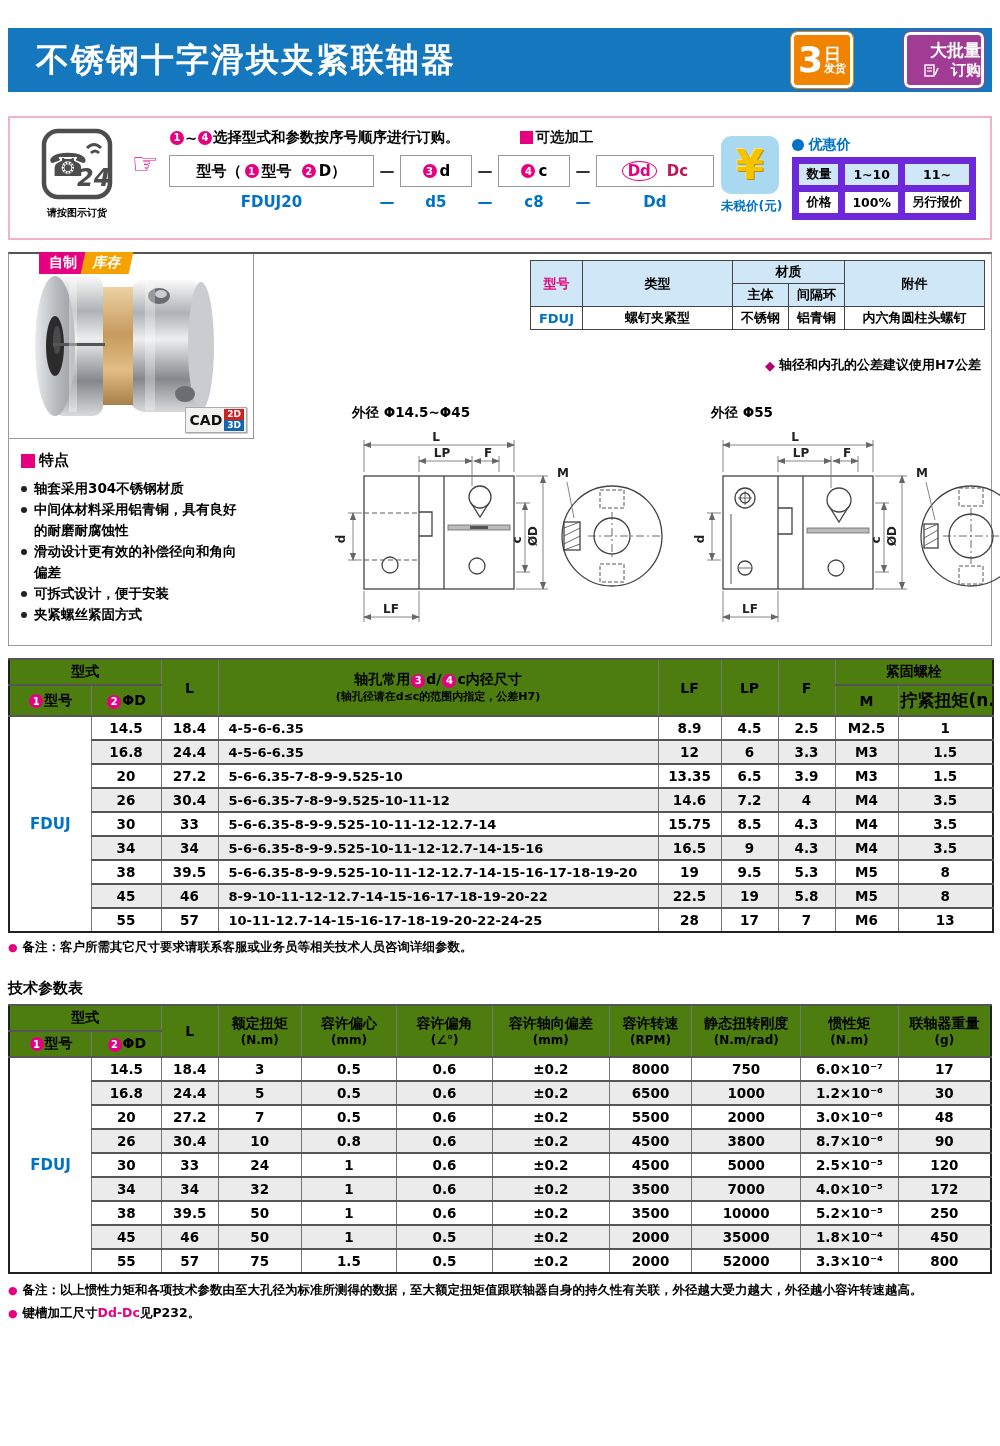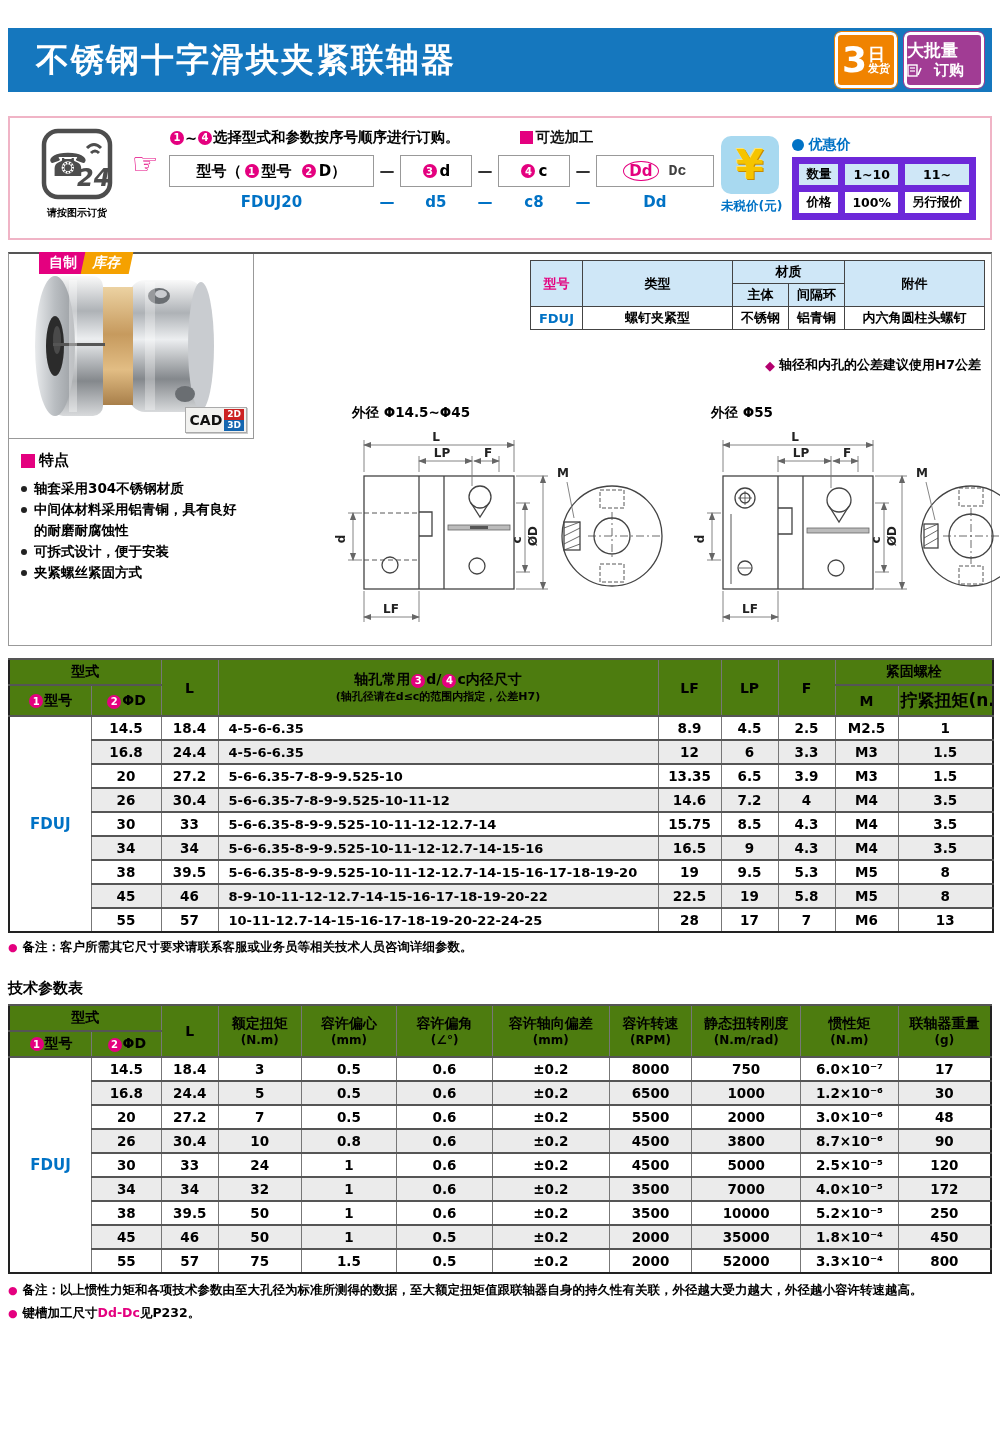--- a/index.html
+++ b/index.html
@@ -8,39 +8,39 @@
 
   
   .titlebar { background:#1577be; height:64px; display:flex; align-items:center; justify-content:space-between; padding:0 8px 0 28px; }
   .page-title { color:#fff; font-size:33px; font-weight:bold; letter-spacing:2px; }
   .badges { display:flex; gap:7px; align-items:center; }
   .badge-fast { width:62px; height:56px; background:#f08300; border:3px solid #fff; outline:1px solid #f08300; border-radius:6px; display:flex; align-items:center; justify-content:center; color:#fff; }
   .badge-fast .b3 { font-size:36px; font-weight:bold; line-height:1; }
   .badge-fast .bcol { display:flex; flex-direction:column; align-items:flex-start; margin-left:1px; }
   .badge-fast .bday { font-size:17px; font-weight:bold; line-height:1.1; }
   .badge-fast .bship { font-size:11px; font-weight:bold; line-height:1.1; }
-  .badge-bulk { width:80px; height:56px; background:#a13c94; border:3px solid #fff; outline:1px solid #a13c94; border-radius:6px; display:flex; flex-direction:column; align-items:flex-start; justify-content:center; color:#fff; }
+  .badge-bulk { width:80px; height:56px; background:#a13c94; border:3px solid #fff; outline:1px solid #a13c94; border-radius:6px; display:flex; flex-direction:column; align-items:flex-end; justify-content:center; color:#fff;margin-left:44px; }
   .badge-bulk .bl1 { font-size:17px; font-weight:bold; line-height:1.2; }
   .badge-bulk .bl2 { font-size:15px; font-weight:bold; display:flex; align-items:center; gap:12px; }
 
   
   .orderbox { margin-top:24px; border:2px solid #f0b4c6; height:124px; display:flex; padding:10px 12px; position:relative; }
   .phone-block { width:110px; text-align:center; }
   .phone-cap { font-size:10px; font-weight:bold; margin-top:2px; }
   .finger { color:#e4007f; font-size:30px; margin:18px 4px 0 0; }
   .order-main { margin-left:6px; }
   .order-line1 { display:flex; align-items:center; font-size:14.5px; font-weight:bold; }
   .mk { display:inline-flex; width:14px; height:14px; border-radius:50%; background:#e4007f; color:#fff; font-size:10px; font-weight:bold; align-items:center; justify-content:center; margin:0 1px; flex:0 0 auto; }
   .opt-label { margin-left:60px; display:flex; align-items:center; gap:3px; color:#111; }
   .opt-sq { width:13px; height:13px; background:#e4007f; display:inline-block; }
   .order-grid { display:grid; grid-template-columns:205px 26px 72px 26px 72px 26px 118px; align-items:center; margin-top:8px; row-gap:6px; }
   .obox { border:1.5px solid #999; height:32px; display:flex; align-items:center; justify-content:center; font-size:15px; font-weight:bold; gap:2px; background:#fff; }
   .odash { text-align:center; font-size:15px; font-weight:bold; color:#333; }
   .dd-oval { color:#e4007f; border:1.5px solid #e4007f; border-radius:50%; padding:0 5px; margin-right:8px; }
-  .dc-txt { color:#404040;font-family:Liberation Mono, monospace; }
+  .dc-txt { color:#be185d; }
   .oex { text-align:center; color:#0072c5; font-size:15px; font-weight:bold; }
   .price-block { position:absolute; right:14px; top:18px; display:flex; gap:10px; }
   .yen-wrap { text-align:center; }
   .yen-icon { width:58px; height:58px; background:#a8d9f0; border-radius:10px; display:flex; align-items:center; justify-content:center; font-size:40px; font-weight:bold; color:#f5c400; text-shadow:1px 1px 0 #c88a00, -1px -1px 0 #fae27a; }
   .yen-cap { color:#0072c5; font-size:12.5px; font-weight:bold; margin-top:4px; }
   .price-head { color:#0072c5; font-size:14px; font-weight:bold; display:flex; align-items:center; gap:4px; margin-bottom:3px; }
   .pdot { width:12px; height:12px; border-radius:50%; background:#0072c5; display:inline-block; }
   table.price { border-collapse:collapse; }
   table.price td { border:7px solid #6d28d9; font-size:12.5px; font-weight:bold; padding:2px 7px; text-align:center; }
   table.price tr:first-child td { background:#cfe7f7; }
@@ -254,20 +254,21 @@
         </div>
       </div>
       <div class="features">
         <div class="f-title">
           <span class="f-sq"></span>
           <span>特点</span>
         </div>
         <ul>
           <li>轴套采用304不锈钢材质</li>
           <li>中间体材料采用铝青铜，具有良好的耐磨耐腐蚀性</li>
+          <li>滑动设计更有效的补偿径向和角向偏差</li>
           <li>可拆式设计，便于安装</li>
           <li>夹紧螺丝紧固方式</li>
         </ul>
       </div>
     </div>
     <div class="prod-right">
       <table class="spec">
         <tbody>
             <tr>
           <th rowspan="2" class="spec-model-h">型号</th>

